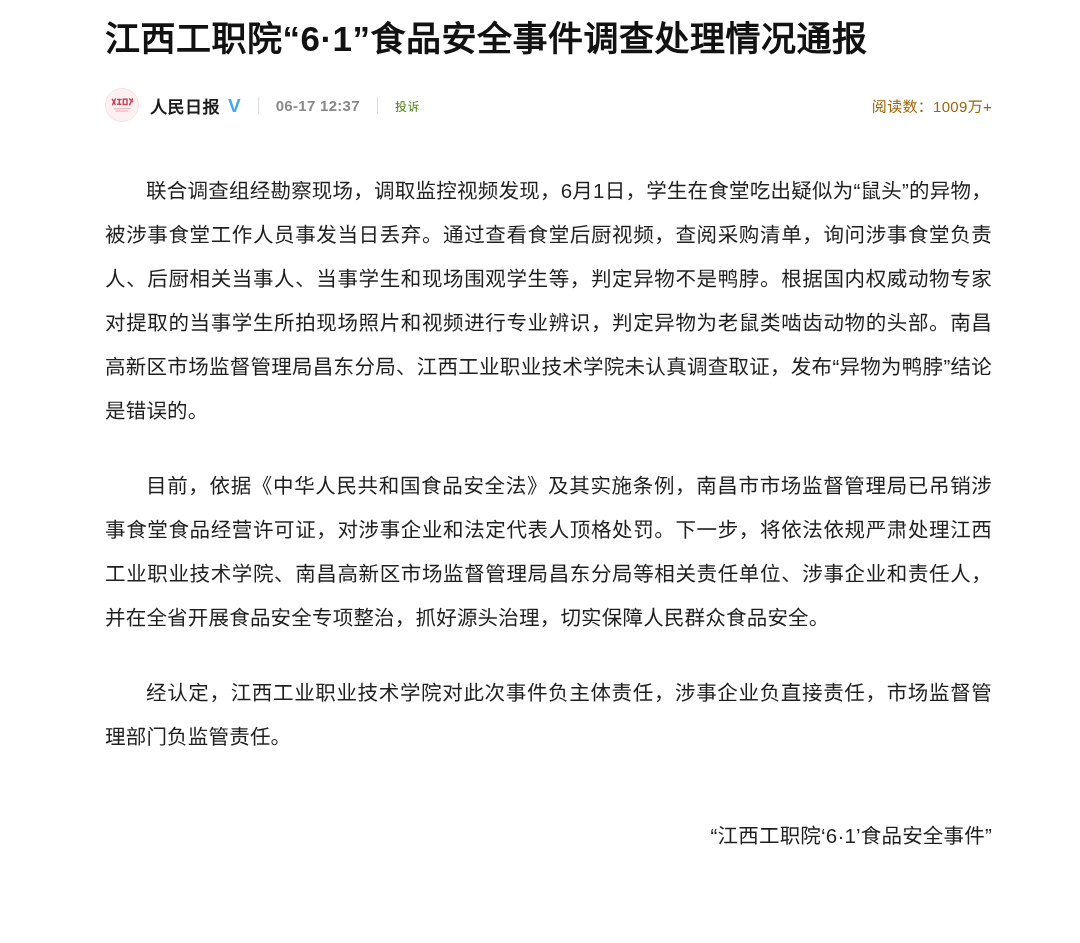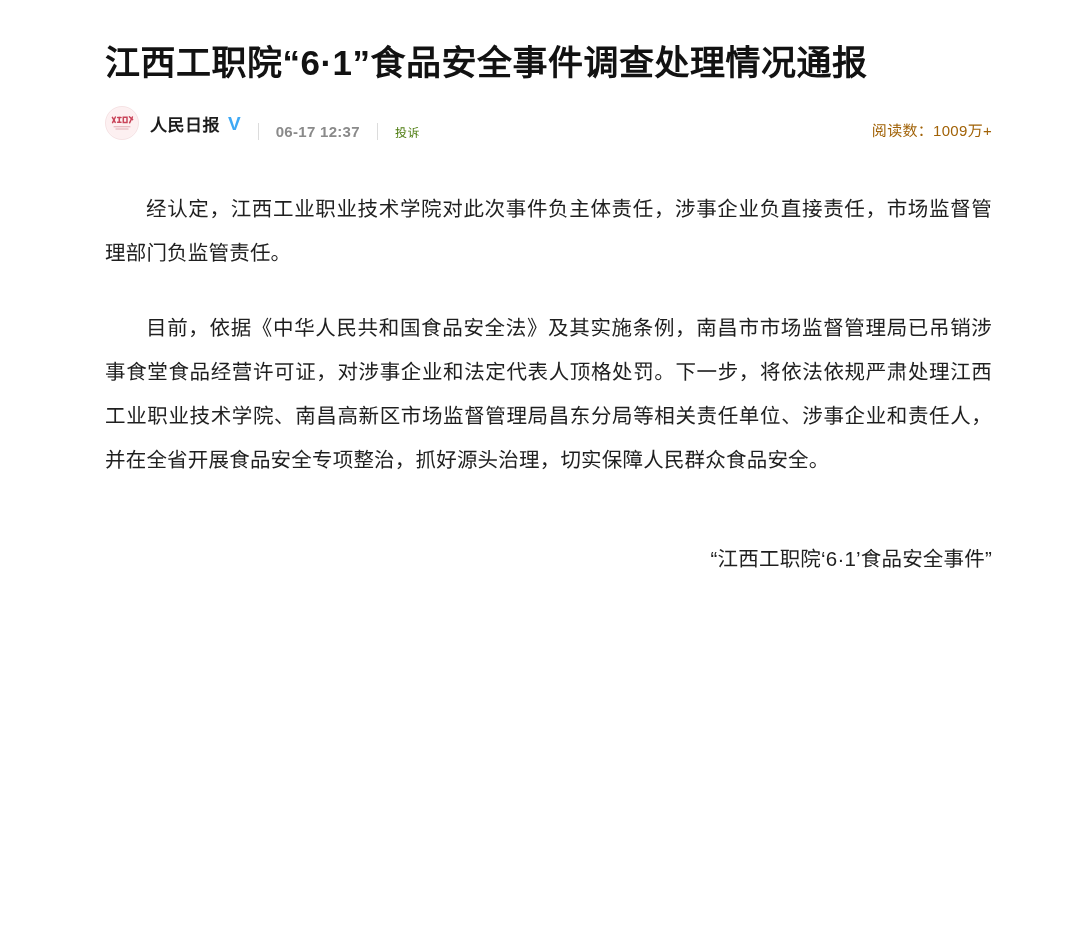--- a/index.html
+++ b/index.html
@@ -22,34 +22,34 @@
     width: 1080px;
     height: 943px;
     box-sizing: border-box;
     padding: 0 88px 0 105px;
     background: #fff;
   }
 
   
   .article-title {
     margin: 0;
-    padding-top: 40px;
+    padding-top: 16px;
     font-size: 35px;
     line-height: 1.32;
     font-weight: 700;
     letter-spacing: 0.5px;
     color: #121212;
     white-space: nowrap;
   }
 
   
   .byline {
     display: flex;
-    align-items: flex-end;
-    margin-top: 20px;
+    align-items: center;
+    margin-top: 26px;
     height: 34px;
   }
 
   .byline-left {
     display: flex;
     align-items: center;
   }
 
   .source-logo {
     width: 34px;
@@ -189,22 +189,23 @@
     <span class="divider"></span>
 
     <span class="complaint-link">投诉</span>
 
     <span class="byline-spacer"></span>
 
     <span class="read-count">阅读数：1009万+</span>
   </div>
 
   <div class="article-body">
+    <p>联合调查组经勘察现场，调取监控视频发现，6月1日，学生在食堂吃出疑似为“鼠头”的异物，被涉事食堂工作人员事发当日丢弃。通过查看食堂后厨视频，查阅采购清单，询问涉事食堂负责人、后厨相关当事人、当事学生和现场围观学生等，判定异物不是鸭脖。根据国内权威动物专家对提取的当事学生所拍现场照片和视频进行专业辨识，判定异物为老鼠类啮齿动物的头部。南昌高新区市场监督管理局昌东分局、江西工业职业技术学院未认真调查取证，发布“异物为鸭脖”结论是错误的。</p>
+    <p>目前，依据《中华人民共和国食品安全法》及其实施条例，南昌市市场监督管理局已吊销涉事食堂食品经营许可证，对涉事企业和法定代表人顶格处罚。下一步，将依法依规严肃处理江西工业职业技术学院、南昌高新区市场监督管理局昌东分局等相关责任单位、涉事企业和责任人，并在全省开展食品安全专项整治，抓好源头治理，切实保障人民群众食品安全。</p>
     <p>经认定，江西工业职业技术学院对此次事件负主体责任，涉事企业负直接责任，市场监督管理部门负监管责任。</p>
-    <p>目前，依据《中华人民共和国食品安全法》及其实施条例，南昌市市场监督管理局已吊销涉事食堂食品经营许可证，对涉事企业和法定代表人顶格处罚。下一步，将依法依规严肃处理江西工业职业技术学院、南昌高新区市场监督管理局昌东分局等相关责任单位、涉事企业和责任人，并在全省开展食品安全专项整治，抓好源头治理，切实保障人民群众食品安全。</p>
   </div>
 
   <div class="signature">
     <div class="signature-line">“江西工职院‘6·1’食品安全事件”</div>
 
   </div>
 
 </div>
 
 </body></html>

